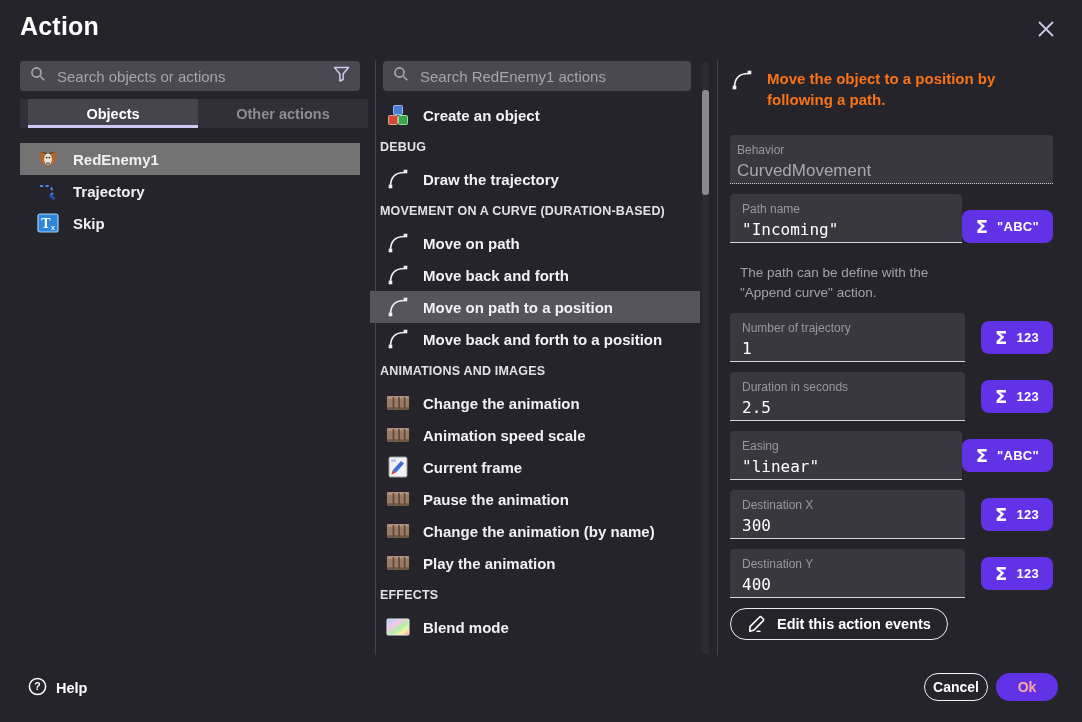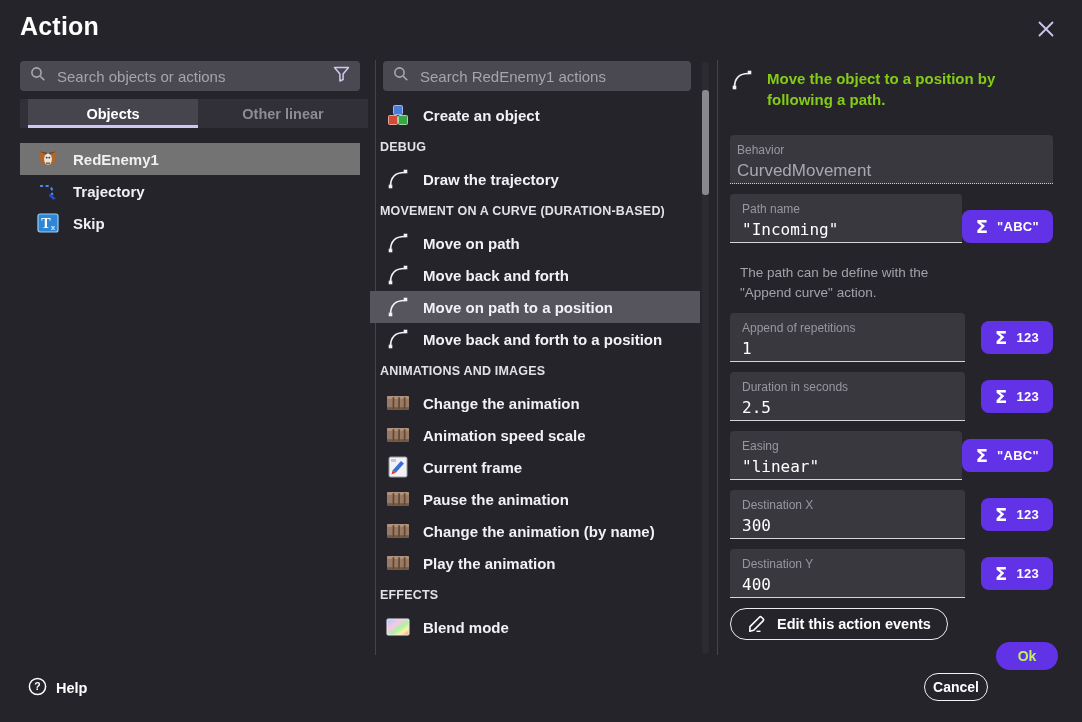--- a/index.html
+++ b/index.html
@@ -43,21 +43,21 @@
   .mid-row.selected{background:#56545c;}
   .mid-header{height:32px;display:flex;align-items:center;padding-left:10px;font-size:12.5px;
               font-weight:700;color:#e2e1e6;letter-spacing:.2px;}
 
   
   #mid-scroll-track{left:702px;top:62px;width:7px;height:592px;background:#2d2b32;border-radius:3px;}
   #mid-scroll-thumb{left:702px;top:90px;width:7px;height:105px;background:#8a888f;border-radius:3px;}
 
   
   #detail-desc{left:730px;top:68px;width:326px;display:flex;gap:13px;align-items:flex-start;}
-  #detail-desc .desc-text{font-size:15px;font-weight:600;line-height:21px;color:#84cc16;width:286px;}
+  #detail-desc .desc-text{font-size:15px;font-weight:600;line-height:21px;color:#f97316;width:286px;}
   #fields{left:730px;top:135px;width:323px;}
   .frow{display:flex;align-items:flex-start;margin-bottom:10px;}
   .frow.tight{margin-bottom:20px;align-items:flex-end;}
   .field{background:#3a383f;border-radius:4px 4px 0 0;padding:8px 12px 5px;box-sizing:border-box;
          border-bottom:1px solid #d6d4da;width:235px;height:49px;cursor:text;}
   .frow.full .field{width:323px;}
   .field.disabled{border-bottom:1px dotted #cfcdd4;cursor:default;padding-left:7px;}
   .flabel{font-size:12px;line-height:14px;color:#98969e;margin-bottom:4px;}
   .fvalue{font-size:16px;line-height:19px;color:#fff;font-family:"DejaVu Sans Mono",monospace;
           white-space:nowrap;overflow:hidden;}
@@ -71,22 +71,22 @@
   #edit-events-btn{display:inline-flex;align-items:center;gap:10px;height:32px;padding:0 16px;
                    background:transparent;border:1px solid #eceaef;border-radius:17px;font-size:14.5px;
                    font-weight:700;color:#fff;cursor:pointer;font-family:"Liberation Sans",sans-serif;}
 
   
   #help-btn{left:28px;top:677px;display:flex;align-items:center;gap:9px;background:none;border:none;
             color:#fff;font-size:14.5px;font-weight:700;cursor:pointer;font-family:"Liberation Sans",sans-serif;padding:0;}
   #cancel-btn{left:924px;top:673px;width:64px;height:28px;background:transparent;border:1px solid #f2f1f4;
               border-radius:14px;color:#fff;font-size:14px;font-weight:700;cursor:pointer;
               font-family:"Liberation Sans",sans-serif;}
-  #ok-btn{left:996px;top:642px;width:62px;height:28px;background:#6232e6;border:none;border-radius:14px;
-          color:#bef264;font-size:14px;font-weight:700;cursor:pointer;font-family:"Liberation Sans",sans-serif;}
+  #ok-btn{left:996px;top:673px;width:62px;height:28px;background:#6232e6;border:none;border-radius:14px;
+          color:#fca5a5;font-size:14px;font-weight:700;cursor:pointer;font-family:"Liberation Sans",sans-serif;}
 </style>
 </head>
 <body>
 
 <div id="app">
 
   <div class="abs" id="page-title">Action</div>
   <button class="abs" id="close-btn">
     <span>
       <svg width="20" height="20" viewBox="0 0 20 20">
@@ -105,21 +105,21 @@
     <input placeholder="Search objects or actions" style="">
     <span>
       <svg width="17" height="16" viewBox="0 0 17 16">
           <path d="M1.5 1.5h14l-5.4 6.4v5.6l-3.2 1.5V7.9z" fill="none" stroke="#cfc9f0" stroke-width="1.5" stroke-linejoin="round"></path>
         </svg>
     </span>
   </div>
 
   <div class="abs" id="tabs">
       <div class="tab active">Objects</div>
-      <div class="tab">Other linear</div>
+      <div class="tab">Other actions</div>
     </div>
   <div class="abs" id="left-list">
       <div class="obj-row selected">
         <span class="row-icon">
           <svg width="24" height="24" viewBox="0 0 24 24">
             <path d="M3.5 4.5 L10.5 8.5 L10.5 19 L4.5 14.5 Z" fill="#b56524"></path>
             <path d="M20.5 4.5 L13.5 8.5 L13.5 19 L19.5 14.5 Z" fill="#b56524"></path>
             <path d="M3.5 4.5 L11 7.5 L11 5.8 Z" fill="#7c3e10"></path>
             <path d="M20.5 4.5 L13 7.5 L13 5.8 Z" fill="#7c3e10"></path>
             <ellipse cx="12" cy="12.2" rx="3.9" ry="5.6" fill="#e9e5df"></ellipse>
@@ -350,21 +350,21 @@
         </div>
         <button class="expr-btn">
           <span class="sigma">Σ</span>
           <span class="expr-label">"ABC"</span>
         </button>
       </div><div class="helper">
         <div>The path can be define with the</div>
         <div>"Append curve" action.</div>
       </div><div class="frow">
         <div class="field">
-          <div class="flabel">Append of repetitions</div>
+          <div class="flabel">Number of trajectory</div>
           <div class="fvalue">1</div>
         </div>
         <button class="expr-btn">
           <span class="sigma">Σ</span>
           <span class="expr-label">123</span>
         </button>
       </div><div class="frow">
         <div class="field">
           <div class="flabel">Duration in seconds</div>
           <div class="fvalue">2.5</div>

